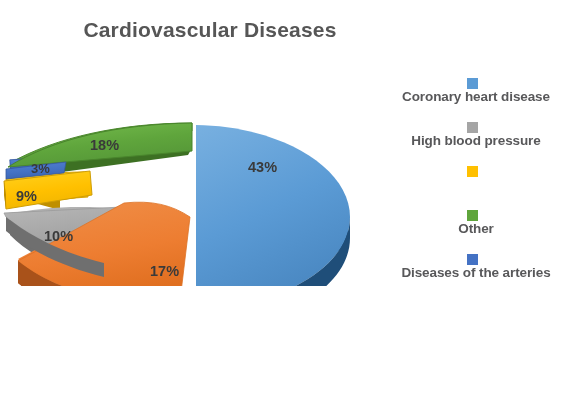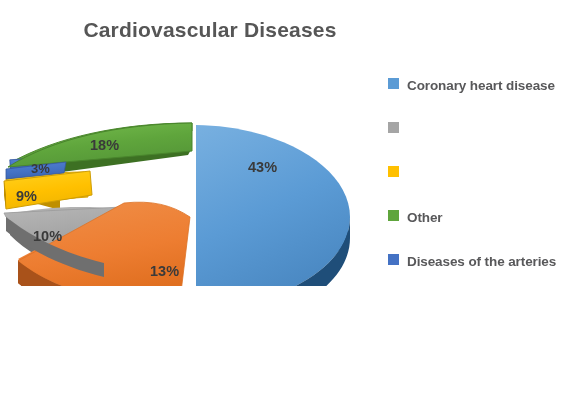--- a/index.html
+++ b/index.html
@@ -47,21 +47,23 @@
     pointer-events: none;
   }
   #legend {
     position: absolute;
     left: 388px;
     top: 78px;
     width: 176px;
   }
   .legend-item {
     display: flex;
+    align-items: center;
     height: 44px;
+    flex-direction: column;
   }
   .legend-swatch {
     width: 11px;
     height: 11px;
     flex: 0 0 auto;
     margin-right: 8px;
   }
   .legend-label {
     font-size: 13.5px;
     font-weight: bold;
@@ -168,34 +170,35 @@
 
       <g>
         <path d="M 196 255 C 280 252 350 212 350 162 L 350 183 C 350 233 280 273 196 276 Z" fill="#1f4e79"></path>
         <path d="M 18 206 C 58 238 120 252 180 246 L 180 268 C 120 274 58 260 18 228 Z" fill="#a9521a"></path>
         <path d="M 6 162 C 28 180 62 198 104 208 L 104 222 C 62 212 28 194 6 176 Z" fill="#6f6f6f"></path>
         <path d="M 4 126 L 4 140 L 6 154 L 6 140 Z" fill="#bf8f00"></path>
       </g>
     </svg>
 
     <div class="slice-label" style="left:248px; top:104px;">43%</div>
-    <div class="slice-label" style="left:150px; top:208px;">13%</div>
-    <div class="slice-label" style="left:33px; top:173px;">10%</div>
+    <div class="slice-label" style="left:150px; top:208px;">17%</div>
+    <div class="slice-label" style="left:44px; top:173px;">10%</div>
     <div class="slice-label" style="left:16px; top:133px;">9%</div>
     <div class="slice-label" style="left:31px; top:106px; font-size:13px;">3%</div>
     <div class="slice-label" style="left:90px; top:82px;">18%</div>
   </div>
 
   <div id="legend">
     <div class="legend-item">
       <span class="legend-swatch" style="background:#5b9bd5;"></span>
       <span class="legend-label">Coronary heart disease</span>
     </div>
     <div class="legend-item">
       <span class="legend-swatch" style="background:#a5a5a5;"></span>
+      <span class="legend-label">High blood pressure</span>
     </div>
     <div class="legend-item">
       <span class="legend-swatch" style="background:#ffc000;"></span>
     </div>
     <div class="legend-item">
       <span class="legend-swatch" style="background:#5fa53c;"></span>
       <span class="legend-label">Other</span>
     </div>
     <div class="legend-item">
       <span class="legend-swatch" style="background:#4472c4;"></span>

